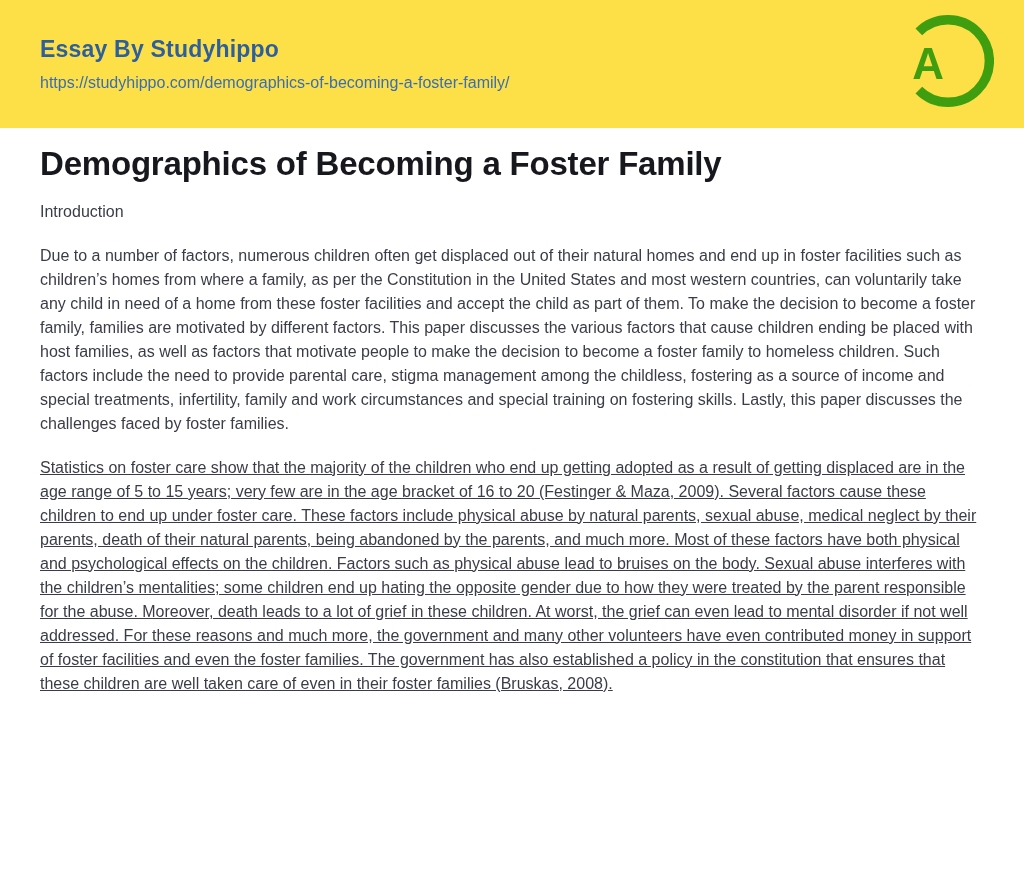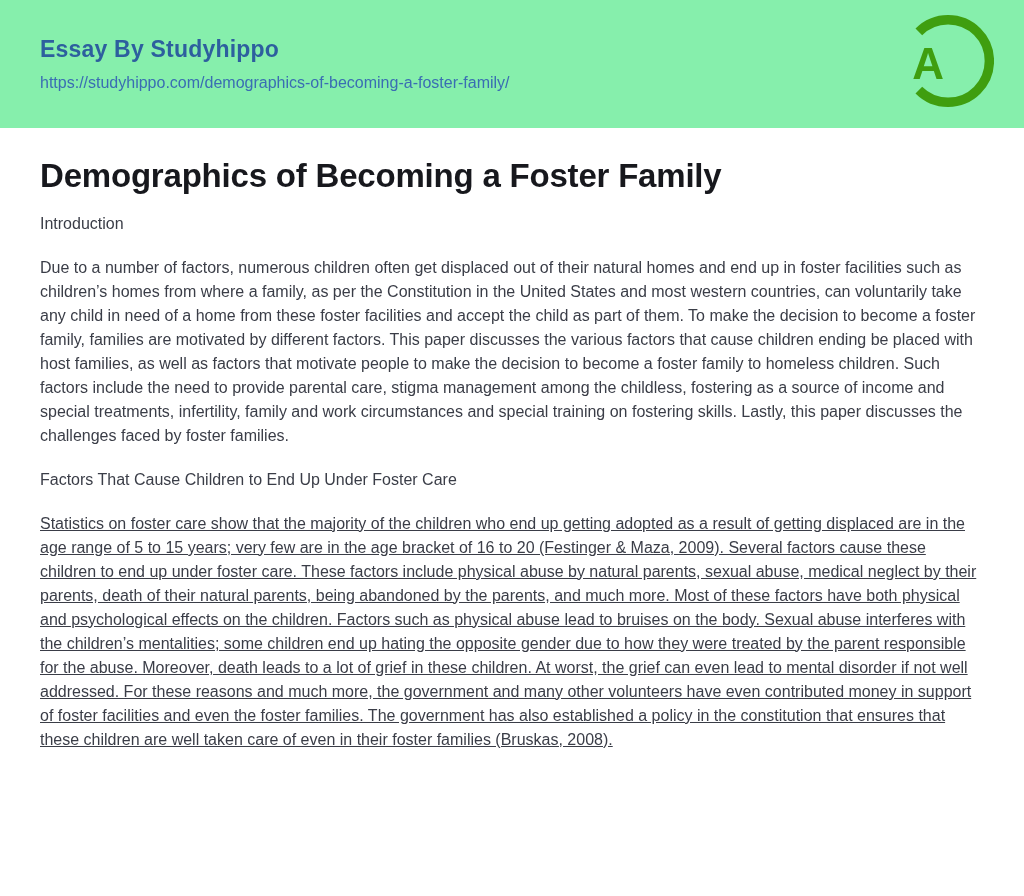--- a/index.html
+++ b/index.html
@@ -11,21 +11,21 @@
   }
   body {
     width: 1024px;
     height: 896px;
     overflow: hidden;
   }
 
   
   .site-header {
     height: 128px;
-    background: #86efac;
+    background: #fde047;
     display: flex;
     align-items: center;
     justify-content: space-between;
     padding: 0 30px 0 40px;
   }
   .header-text { display: flex; flex-direction: column; }
   .site-title {
     font-size: 23px;
     font-weight: 700;
     color: #2d5f9e;
@@ -37,21 +37,21 @@
     font-weight: 400;
     color: #3a6db3;
     text-decoration: none;
     cursor: pointer;
   }
   .logo { width: 92px; height: 92px; flex: 0 0 auto; margin-top: -6px; }
   .logo svg { display: block; width: 100%; height: 100%; }
 
   
   .content {
-    padding: 24px 40px 0 40px;
+    padding: 12px 40px 0 40px;
   }
   .essay-title {
     font-size: 33px;
     font-weight: 700;
     color: #17181d;
     letter-spacing: -0.2px;
     margin: 4px 0 14px 0;
     line-height: 1.2;
   }
   .body-text {
@@ -79,18 +79,17 @@
   </div>
 </header>
 
 <main class="content">
   <h1 class="essay-title">Demographics of Becoming a Foster Family</h1>
 
   <p class="body-text">Introduction</p>
 
   <p class="body-text">Due to a number of factors, numerous children often get displaced out of their natural homes and end up in foster facilities such as children’s homes from where a family, as per the Constitution in the United States and most western countries, can voluntarily take any child in need of a home from these foster facilities and accept the child as part of them. To make the decision to become a foster family, families are motivated by different factors. This paper discusses the various factors that cause children ending be placed with host families, as well as factors that motivate people to make the decision to become a foster family to homeless children. Such factors include the need to provide parental care, stigma management among the childless, fostering as a source of income and special treatments, infertility, family and work circumstances and special training on fostering skills. Lastly, this paper discusses the challenges faced by foster families.</p>
 
-  <p class="body-text">Factors That Cause Children to End Up Under Foster Care</p>
 
   <div class="body-text paragraph-group">
     <div>Statistics on foster care show that the majority of the children who end up getting adopted as a result of getting displaced are in the age range of 5 to 15 years; very few are in the age bracket of 16 to 20 (Festinger &amp; Maza, 2009). Several factors cause these children to end up under foster care. These factors include physical abuse by natural parents, sexual abuse, medical neglect by their parents, death of their natural parents, being abandoned by the parents, and much more. Most of these factors have both physical and psychological effects on the children. Factors such as physical abuse lead to bruises on the body. Sexual abuse interferes with the children’s mentalities; some children end up hating the opposite gender due to how they were treated by the parent responsible for the abuse. Moreover, death leads to a lot of grief in these children. At worst, the grief can even lead to mental disorder if not well addressed. For these reasons and much more, the government and many other volunteers have even contributed money in support of foster facilities and even the foster families. The government has also established a policy in the constitution that ensures that these children are well taken care of even in their foster families (Bruskas, 2008).</div>
   </div>
 </main>
 
 </body></html>

